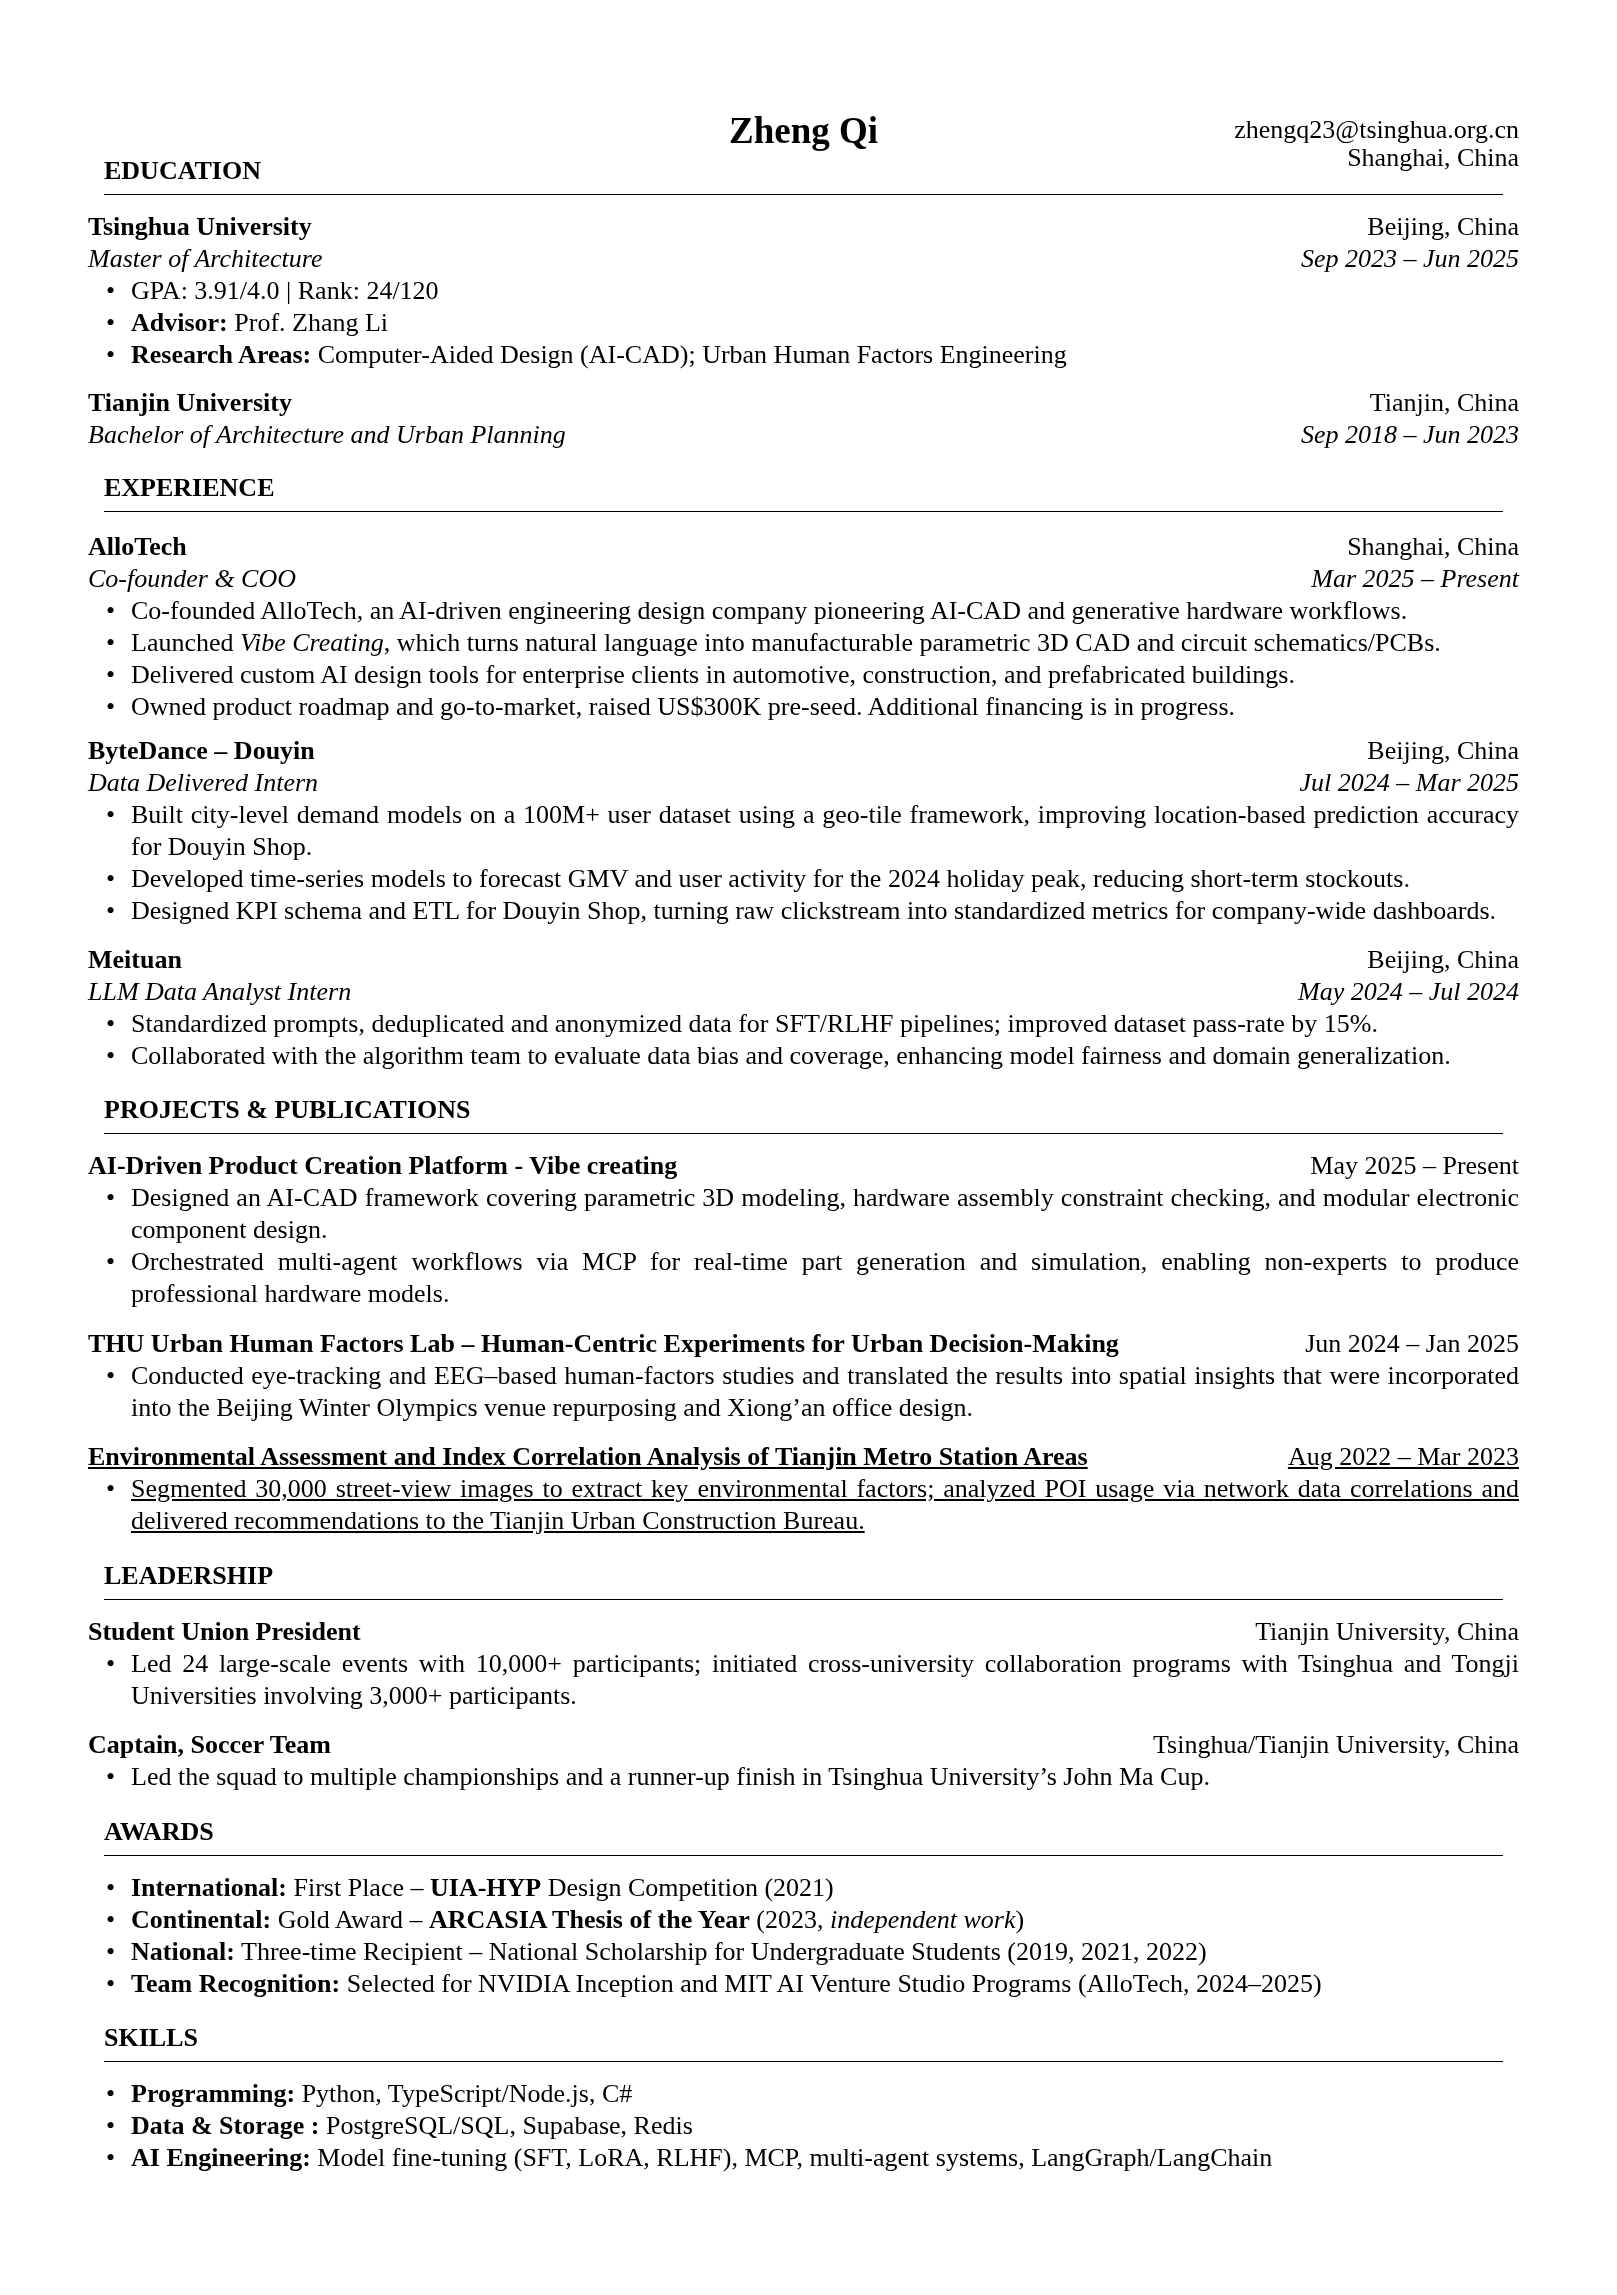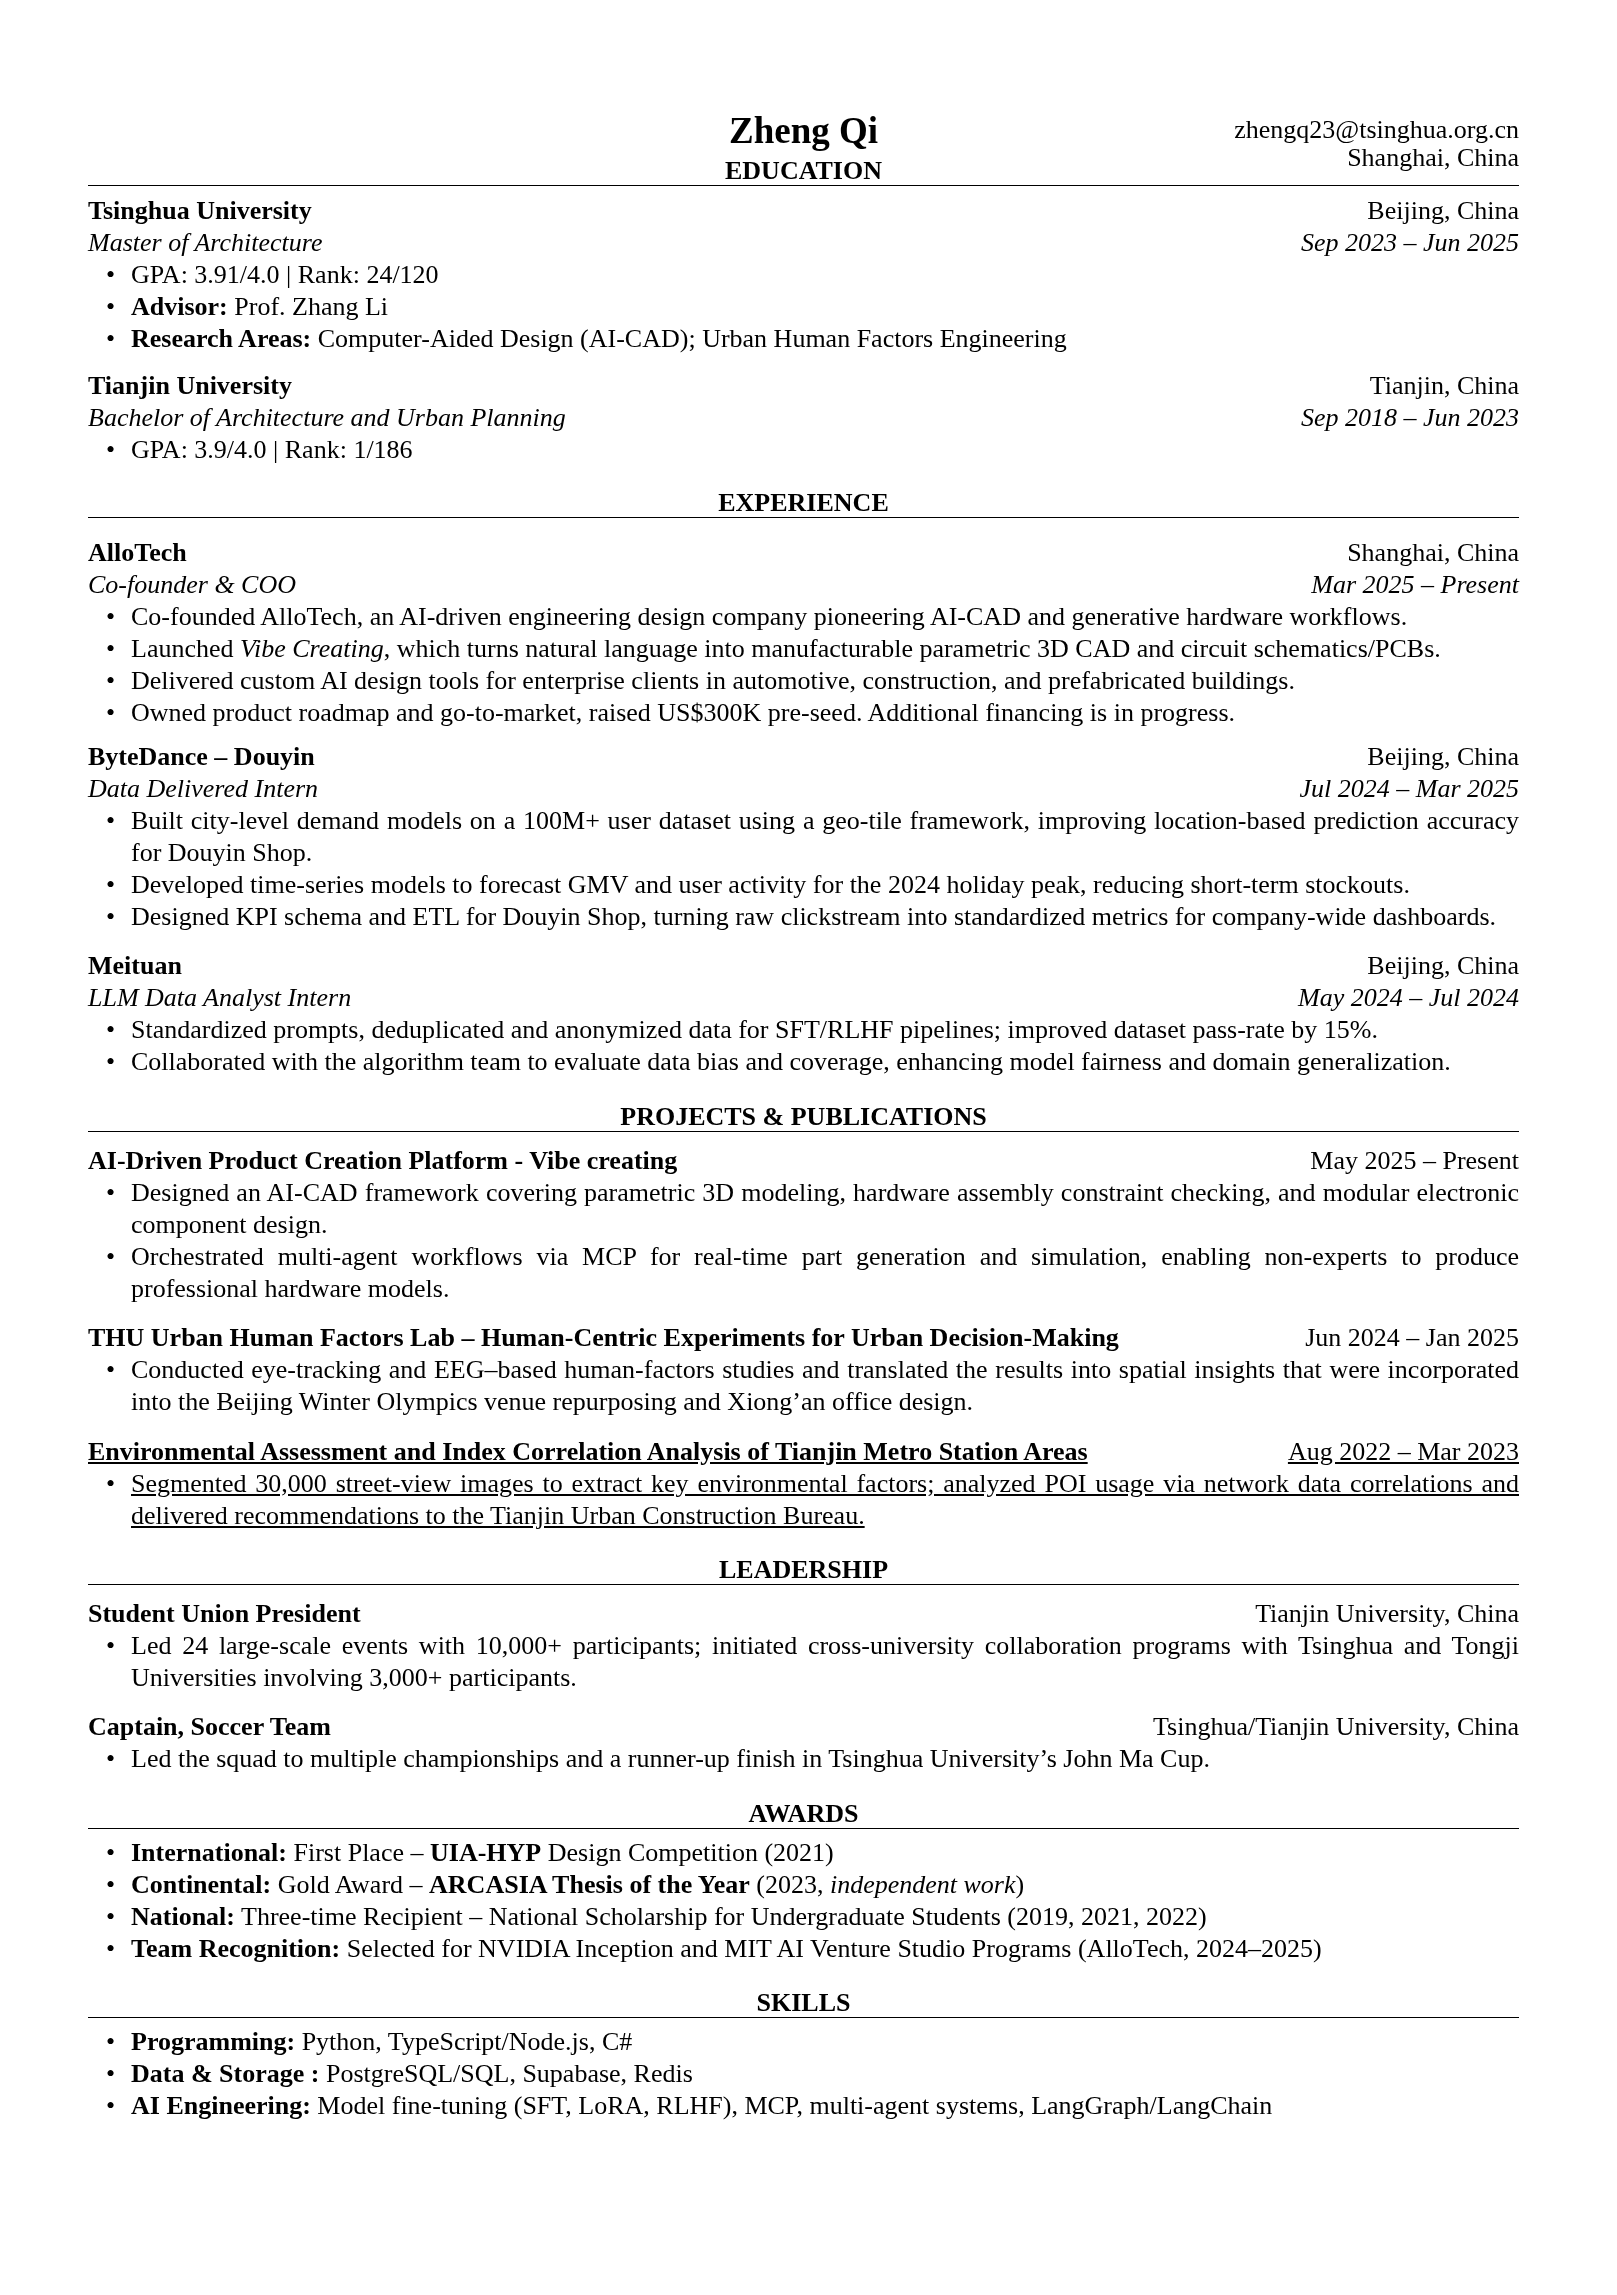--- a/index.html
+++ b/index.html
@@ -13,21 +13,21 @@
   .name {
     position: absolute; left: 0; right: 0; top: 108px; text-align: center;
     font-weight: bold; font-size: 37px; line-height: 45px;
   }
   .contact {
     position: absolute; right: 0; top: 116px; text-align: right;
     font-size: 26px; line-height: 28px;
   }
   .section-title {
     font-weight: bold; font-size: 26px; line-height: 28px;
-    border-bottom: 1.6px solid #000; padding-bottom: 0px; margin: 0; text-align: center;
+    border-bottom: 1.6px solid #000; padding-bottom: 9px; margin: 16px;
   }
   .section { margin-bottom: 0; }
   .entry { margin-top: 11px; }
   .row { display: flex; justify-content: space-between; align-items: baseline; }
   .bold { font-weight: bold; }
   .ital { font-style: italic; }
   ul.bullets { list-style: none; margin: 0; padding: 0; }
   ul.bullets li { position: relative; padding-left: 43px; text-align: justify; }
   ul.bullets li::before {
     content: "\2022"; position: absolute; left: 18px; top: 0;
@@ -67,23 +67,20 @@
 
     <div class="entry" style="margin-top:15.5px;">
       <div class="row">
         <span class="bold">Tianjin University</span>
         <span>Tianjin, China</span>
       </div>
       <div class="row">
         <span class="ital">Bachelor of Architecture and Urban Planning</span>
         <span class="ital">Sep 2018 – Jun 2023</span>
       </div>
-      <ul class="bullets">
-        <li><span>GPA: 3.9/4.0 | Rank: 1/186</span></li>
-      </ul>
     </div>
   </div>
 
   <div class="section" style="margin-top:23px;">
     <div class="section-title">EXPERIENCE</div>
 
     <div class="entry" style="margin-top:19px;">
       <div class="row">
         <span class="bold">AlloTech</span>
         <span>Shanghai, China</span>

